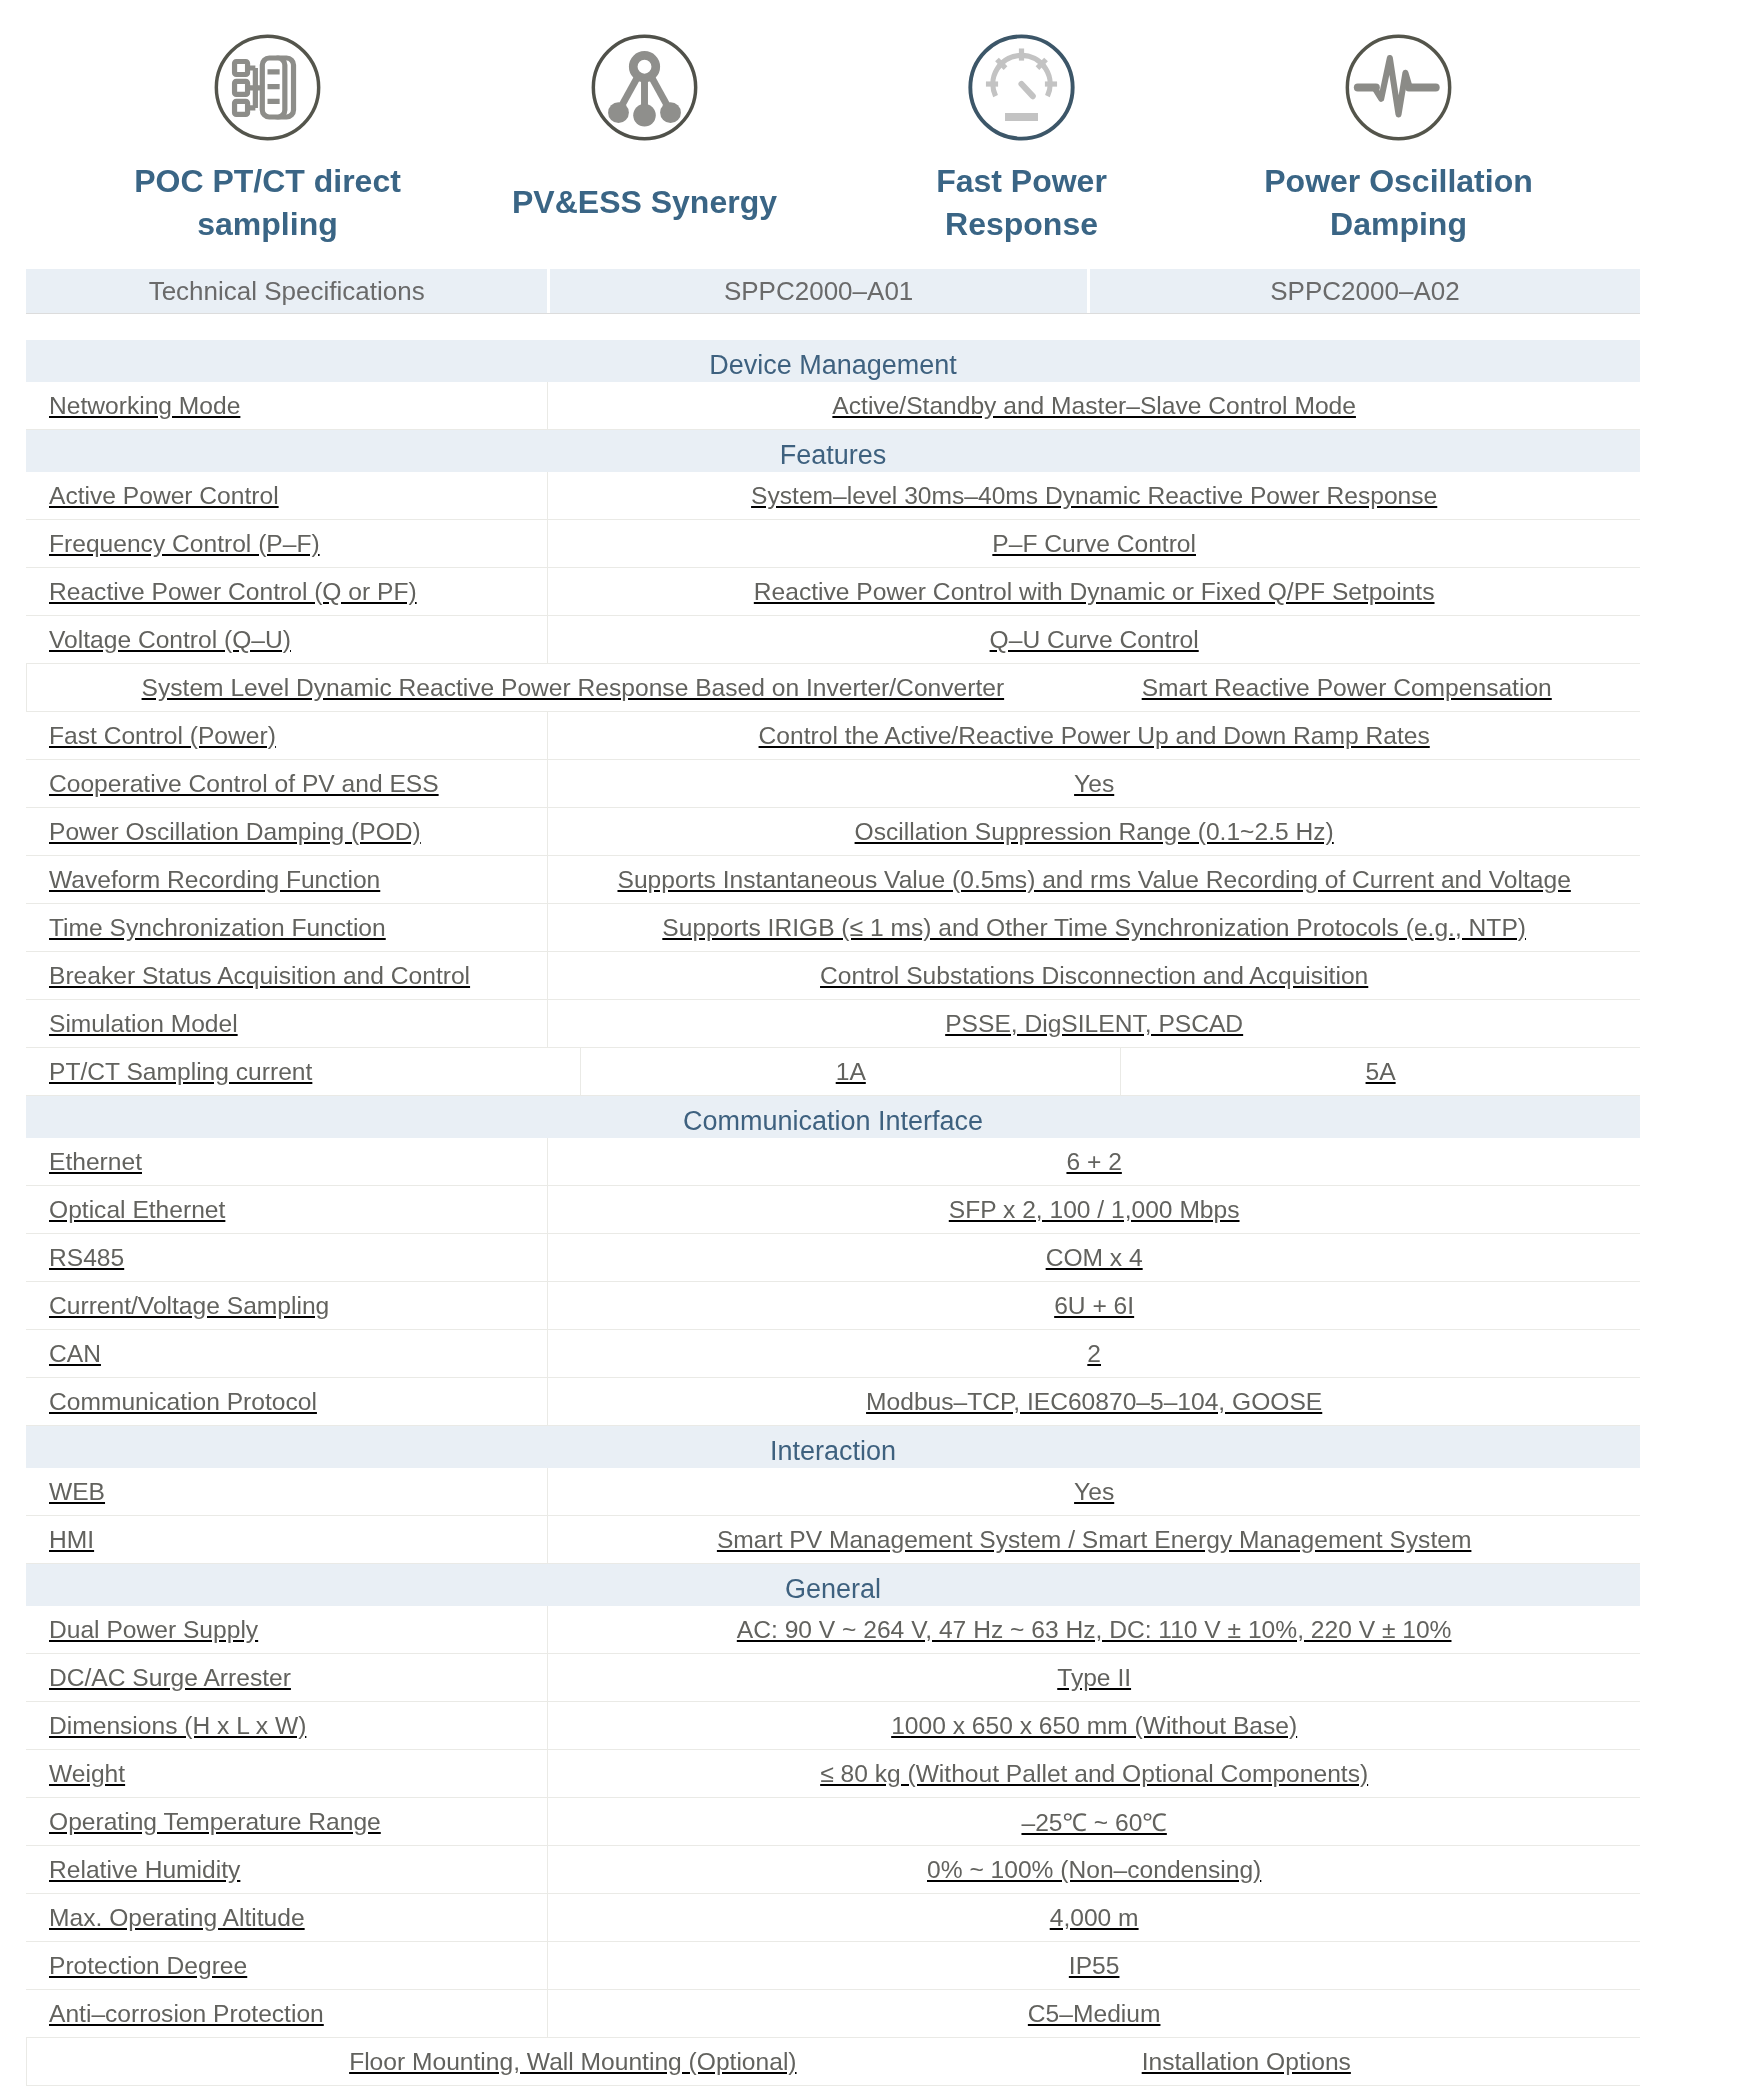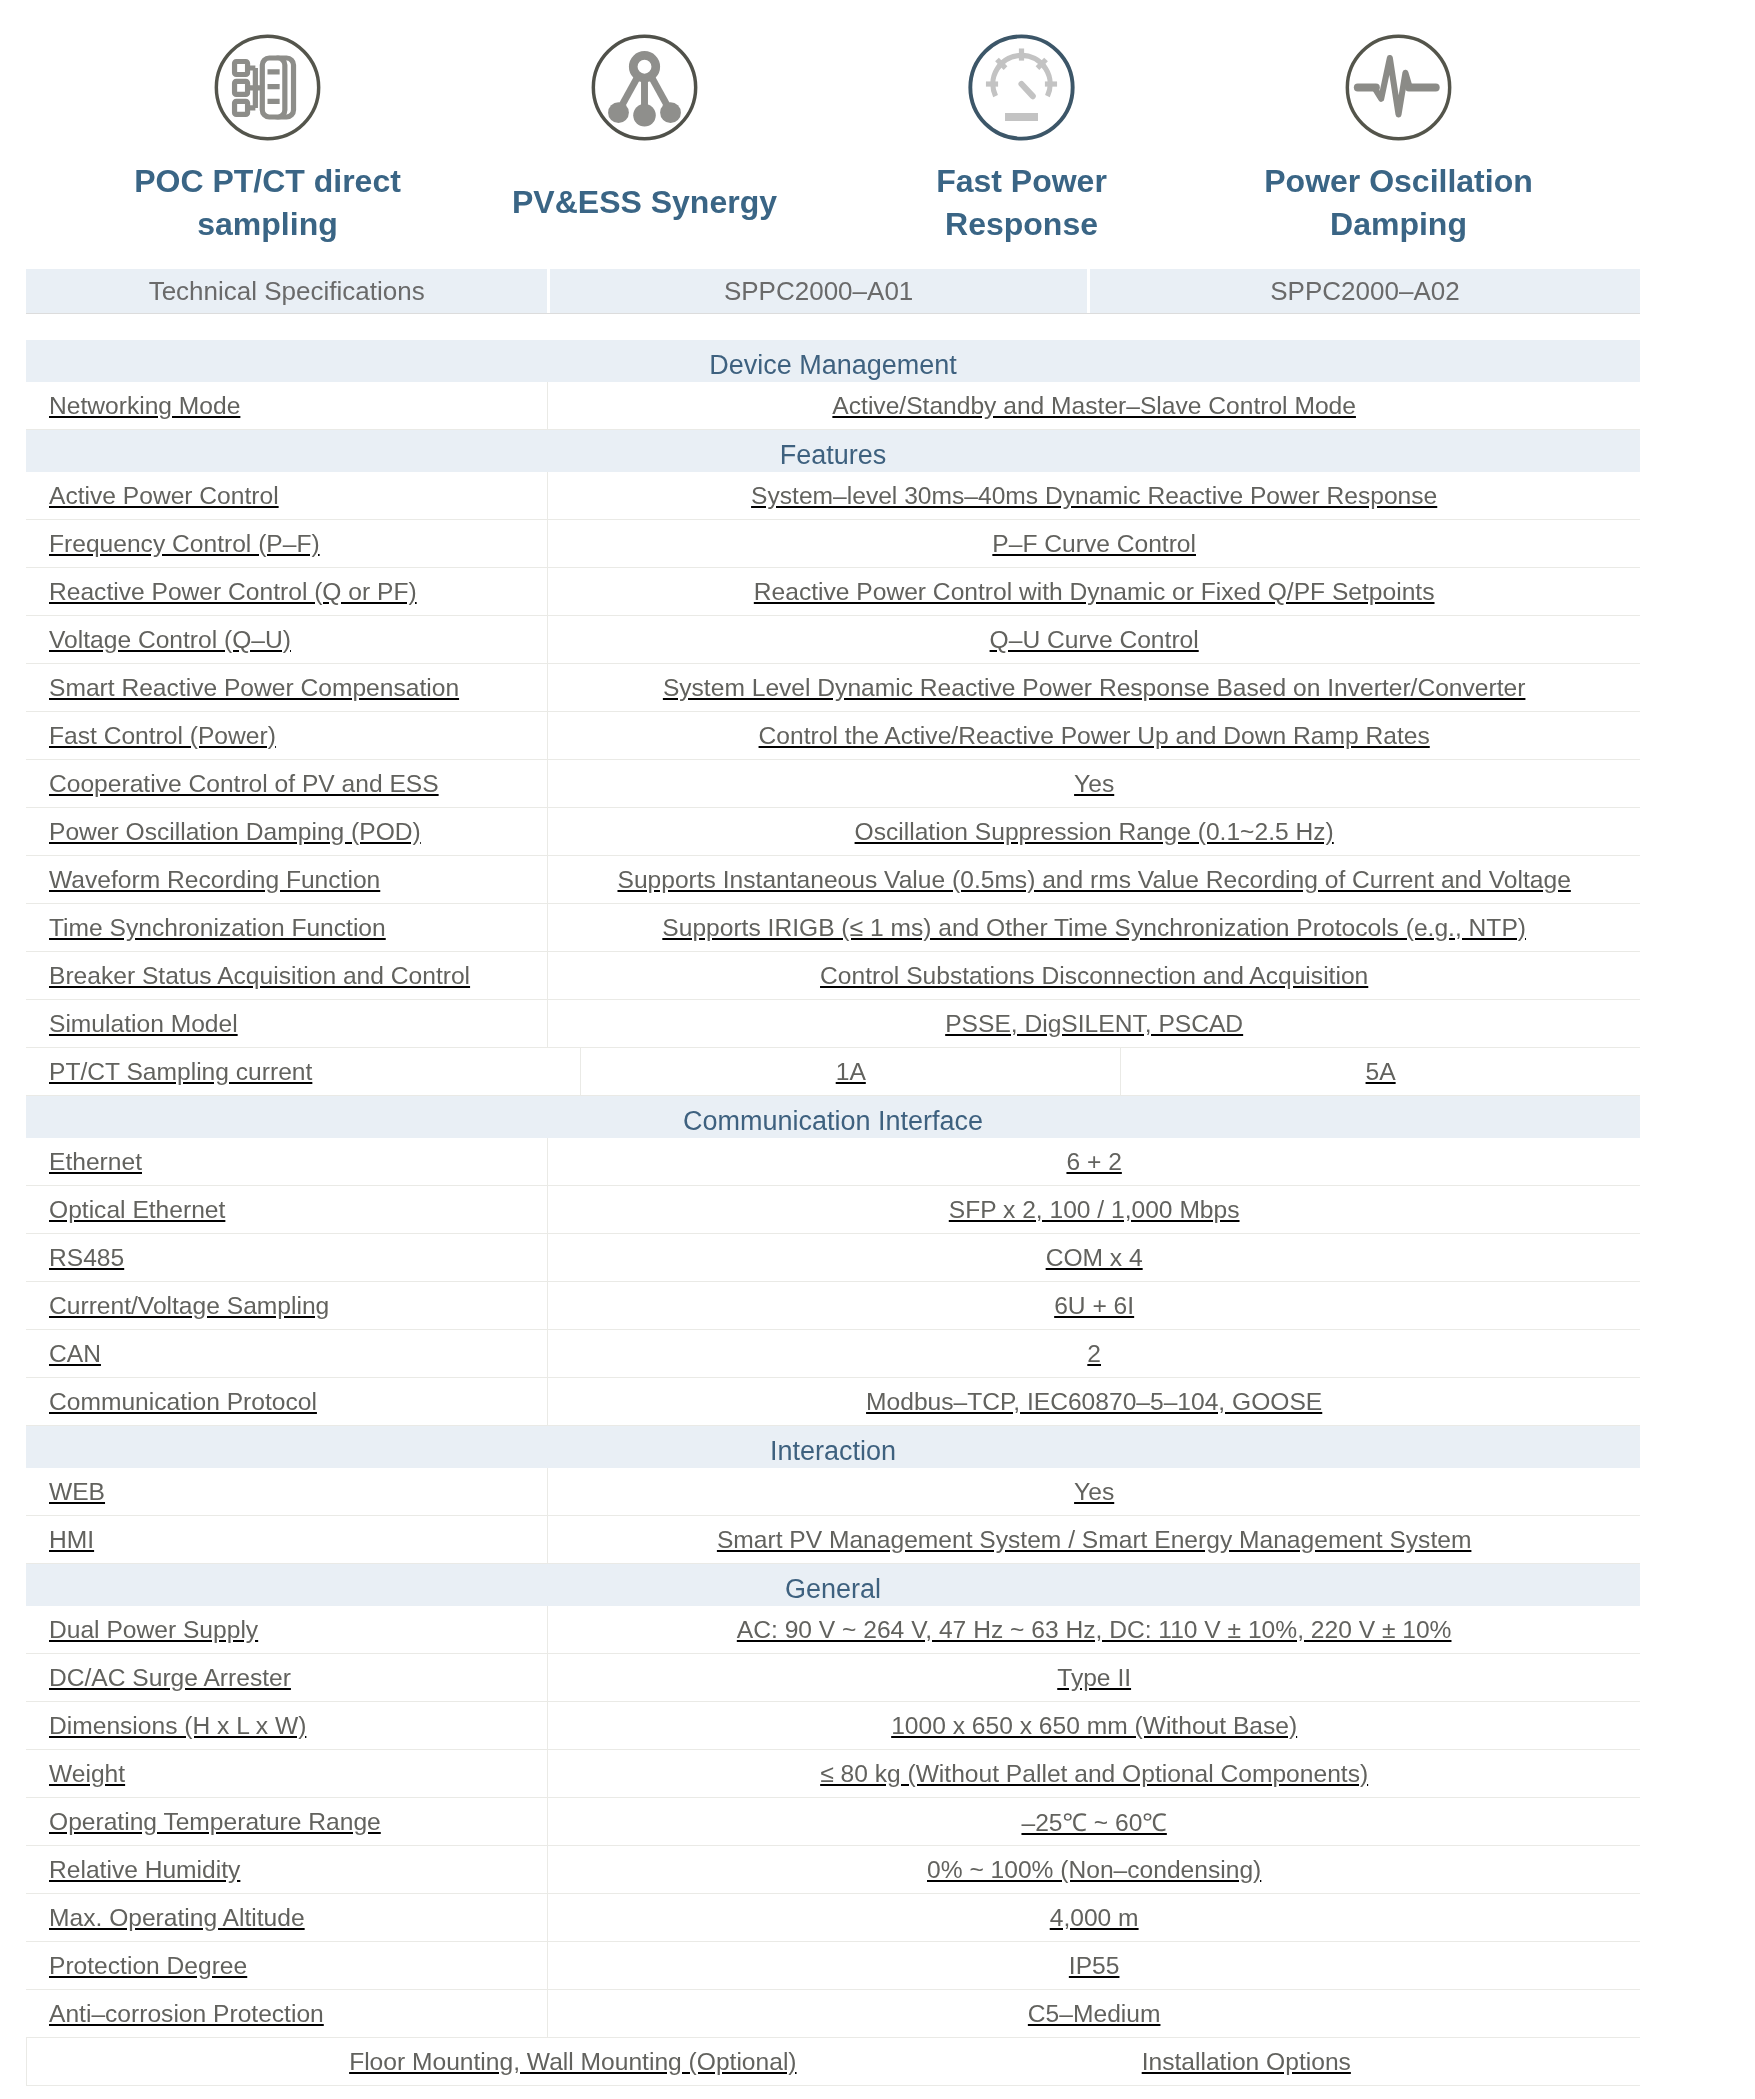--- a/index.html
+++ b/index.html
@@ -141,22 +141,22 @@
         </div>
         <div class="spec-row">
           <div class="cell label-cell">Reactive Power Control (Q or PF)</div>
           <div class="cell value-cell merged">Reactive Power Control with Dynamic or Fixed Q/PF Setpoints</div>
         </div>
         <div class="spec-row">
           <div class="cell label-cell">Voltage Control (Q–U)</div>
           <div class="cell value-cell merged">Q–U Curve Control</div>
         </div>
         <div class="spec-row">
+          <div class="cell value-cell merged">System Level Dynamic Reactive Power Response Based on Inverter/Converter</div>
           <div class="cell label-cell">Smart Reactive Power Compensation</div>
-          <div class="cell value-cell merged">System Level Dynamic Reactive Power Response Based on Inverter/Converter</div>
         </div>
         <div class="spec-row">
           <div class="cell label-cell">Fast Control (Power)</div>
           <div class="cell value-cell merged">Control the Active/Reactive Power Up and Down Ramp Rates</div>
         </div>
         <div class="spec-row">
           <div class="cell label-cell">Cooperative Control of PV and ESS</div>
           <div class="cell value-cell merged">Yes</div>
         </div>
         <div class="spec-row">

